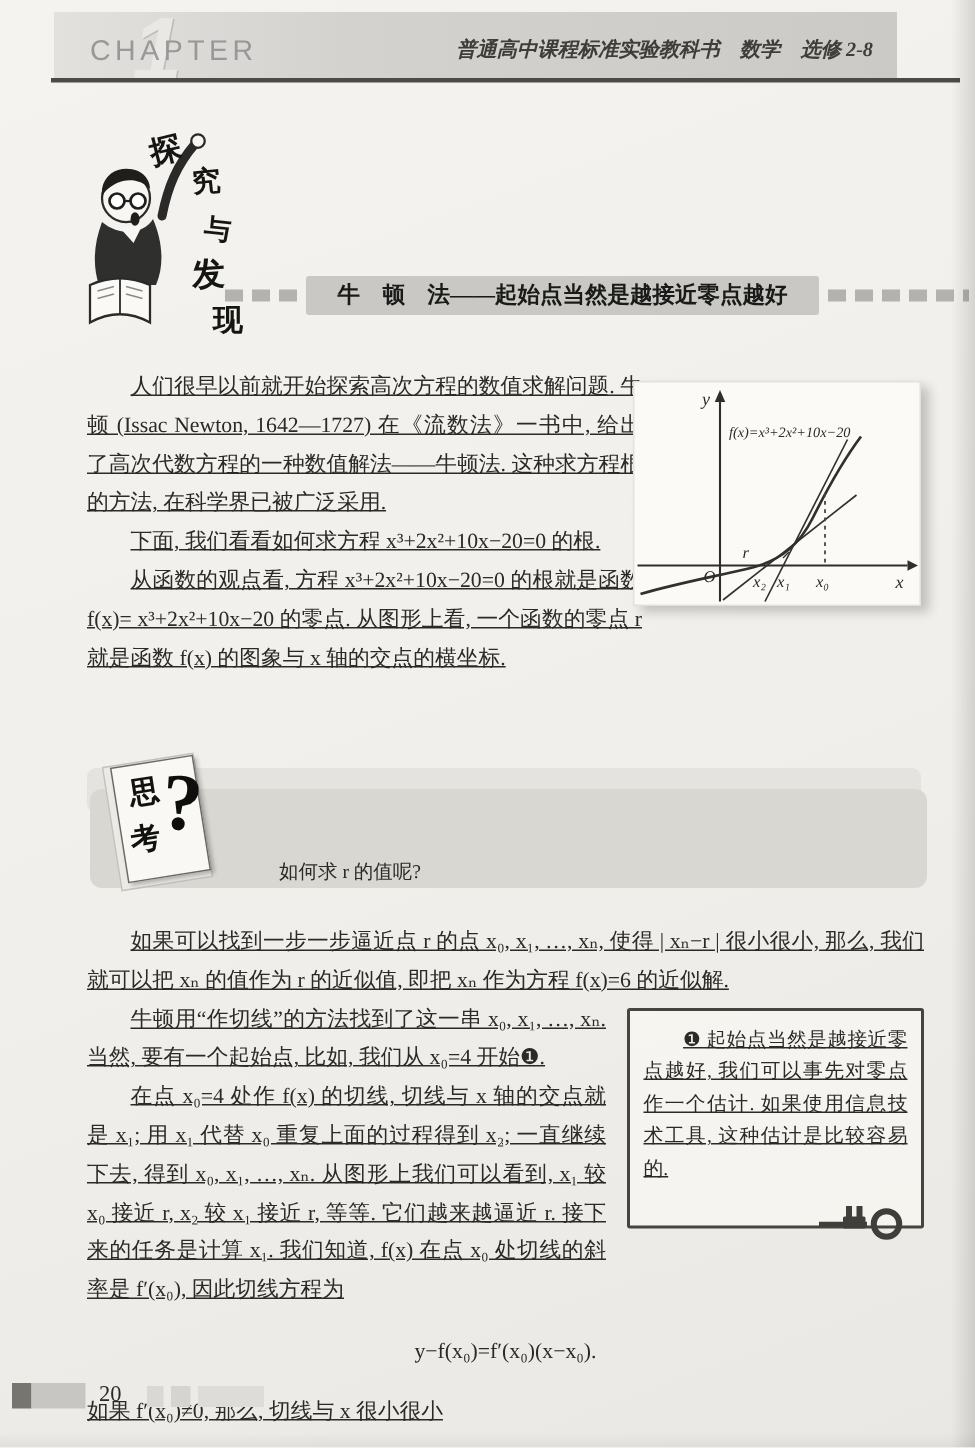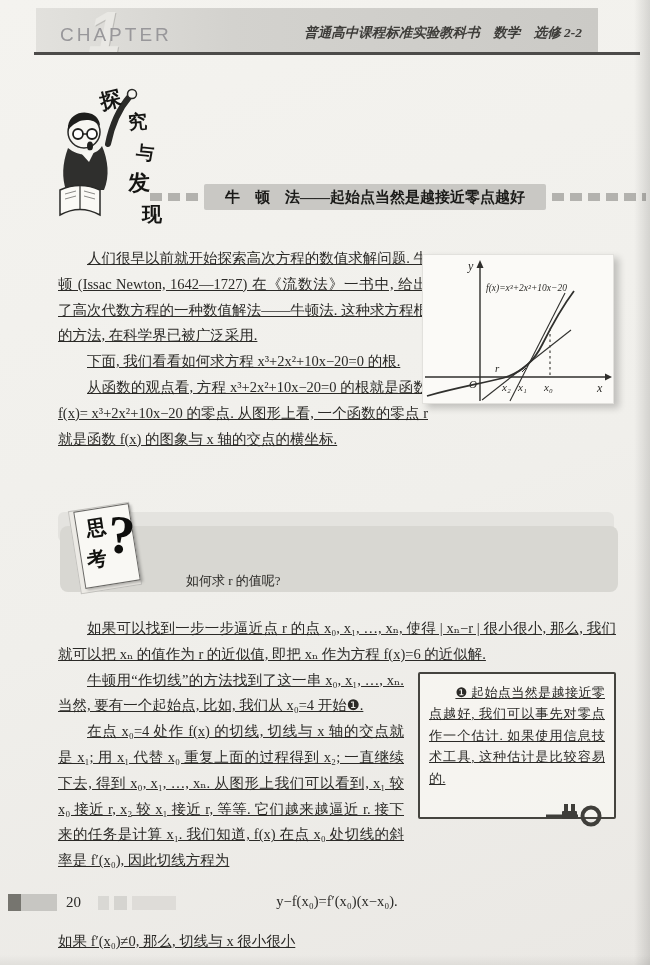--- a/index.html
+++ b/index.html
@@ -68,40 +68,40 @@
         background:rgba(250,249,245,.65);padding:8px 9px 28px;position:relative;}
   .note-box p{font-size:13.2px;line-height:21.5px;}
   .key{position:absolute;right:6px;bottom:-13px;}
   .noindent{text-indent:0;}
   .eq{font-size:14.5px;line-height:25px;text-align:center;margin:15px 0;}
   .frac{display:inline-flex;flex-direction:row;vertical-align:-14px;line-height:1.25;font-size:17px;text-align:center;}
   .frac .num{border-bottom:1.3px solid #2b2a27;padding:0 4px;}
   .frac .den{padding:0 4px;}
 
   
-  .footer{position:absolute;left:8px;top:894px;width:420px;height:20px;text-align:center;}
+  .footer{position:absolute;left:8px;top:922px;width:420px;height:20px;text-align:center;}
   .footer .blk{position:absolute;top:0;height:17px;}
   .fb1{left:0;width:13px;background:#76756f;}
   .fb2{left:13px;width:36px;background:#c7c6c2;}
   .fb3{left:90px;top:2px!important;height:14px!important;width:11px;background:#d9d8d4;}
   .fb4{left:106px;top:2px!important;height:14px!important;width:13px;background:#d5d4d0;}
   .fb5{left:124px;top:2px!important;height:14px!important;width:44px;background:#dedcd8;}
   .pagenum{position:absolute;left:58px;top:0;font-size:15px;color:#2b2a27;}
 
   svg text{font-family:"Liberation Serif","DejaVu Serif",serif;}
 </style>
 </head>
 <body>
 
 <div class="page">
 
   <div class="chapter-band">
     <span class="big-one">1</span>
     <span class="chapter-word">CHAPTER</span>
-    <span class="book-line">普通高中课程标准实验教科书　数学　选修 2-2</span>
+    <span class="book-line">普通高中课程标准实验教科书　数学　选修 2-8</span>
   </div>
   <div class="header-rule"></div>
 
   <div class="explore-art">
     <svg width="92" height="150" viewBox="0 0 92 150">
       <path d="M52,58 C56,38 62,24 74,10" stroke="#2a2a28" stroke-width="6" fill="none" stroke-linecap="round"></path>
       <circle cx="76" cy="8" r="4.5" fill="#f6f5f1" stroke="#2a2a28" stroke-width="1.5"></circle>
       <circle cx="28" cy="46" r="16" fill="#f7f6f2" stroke="#2a2a28" stroke-width="1.5"></circle>
       <path d="M12,40 C14,28 26,24 36,28 C42,31 44,36 44,40 C38,33 28,33 22,36 C16,39 13,42 12,46 Z" fill="#1e1e1c"></path>
       <circle cx="22" cy="48" r="5" fill="#ffffff" stroke="#1e1e1c" stroke-width="1.8"></circle>

